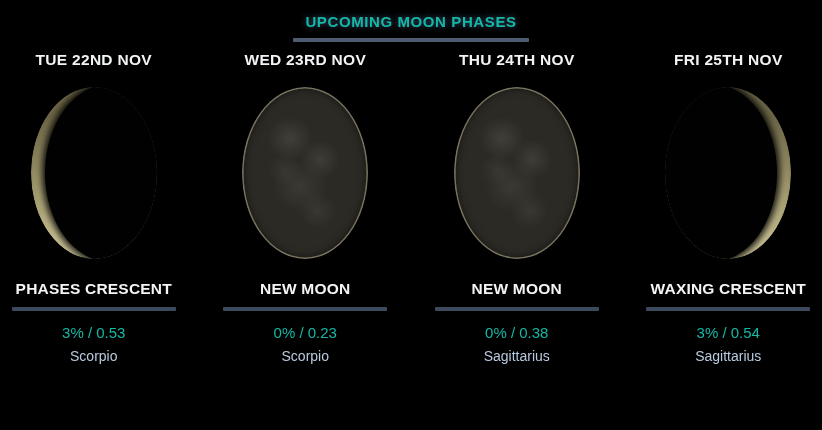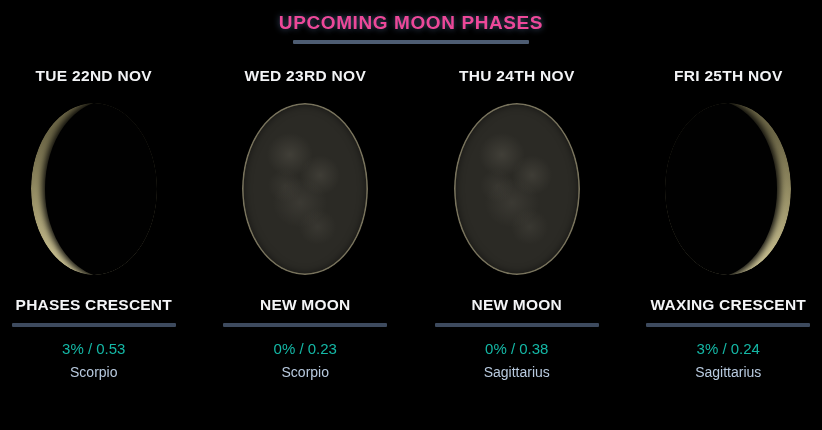--- a/index.html
+++ b/index.html
@@ -15,41 +15,41 @@
     position:relative;
   }
 
   
   .title-block {
     width:100%;
     padding-top:13px;
     text-align:center;
   }
   .title-text {
-    font-size:19px;
+    font-size:15px;
     font-weight:bold;
     letter-spacing:0.6px;
-    color:#ec4899;
+    color:#14b8a6;
     text-shadow:0 0 6px rgba(120,160,220,0.55);
     display:inline-block;
     line-height:1.05;
   }
   .title-rule {
     width:236px;
     height:4px;
     margin:7px auto 0 auto;
     background:#4d5c72;
     border-radius:1px;
   }
 
   
   .columns {
     display:flex;
     width:100%;
-    margin-top:23px;
+    margin-top:9px;
     gap:24px;
   }
   .col {
     flex:1 1 0;
     display:flex;
     flex-direction:column;
     align-items:center;
   }
 
   .date-label {
@@ -207,17 +207,17 @@
     <div class="moon-wrap">
       <div class="moon-stage">
         <div class="crescent waxing">
           <div class="lit"></div>
           <div class="shade"></div>
         </div>
       </div>
     </div>
     <div class="phase-name">WAXING CRESCENT</div>
     <div class="phase-rule"></div>
-    <div class="illum">3% / 0.24</div>
+    <div class="illum">3% / 0.54</div>
     <div class="zodiac">Sagittarius</div>
   </div>
 
 </div>
 
 </body></html>

